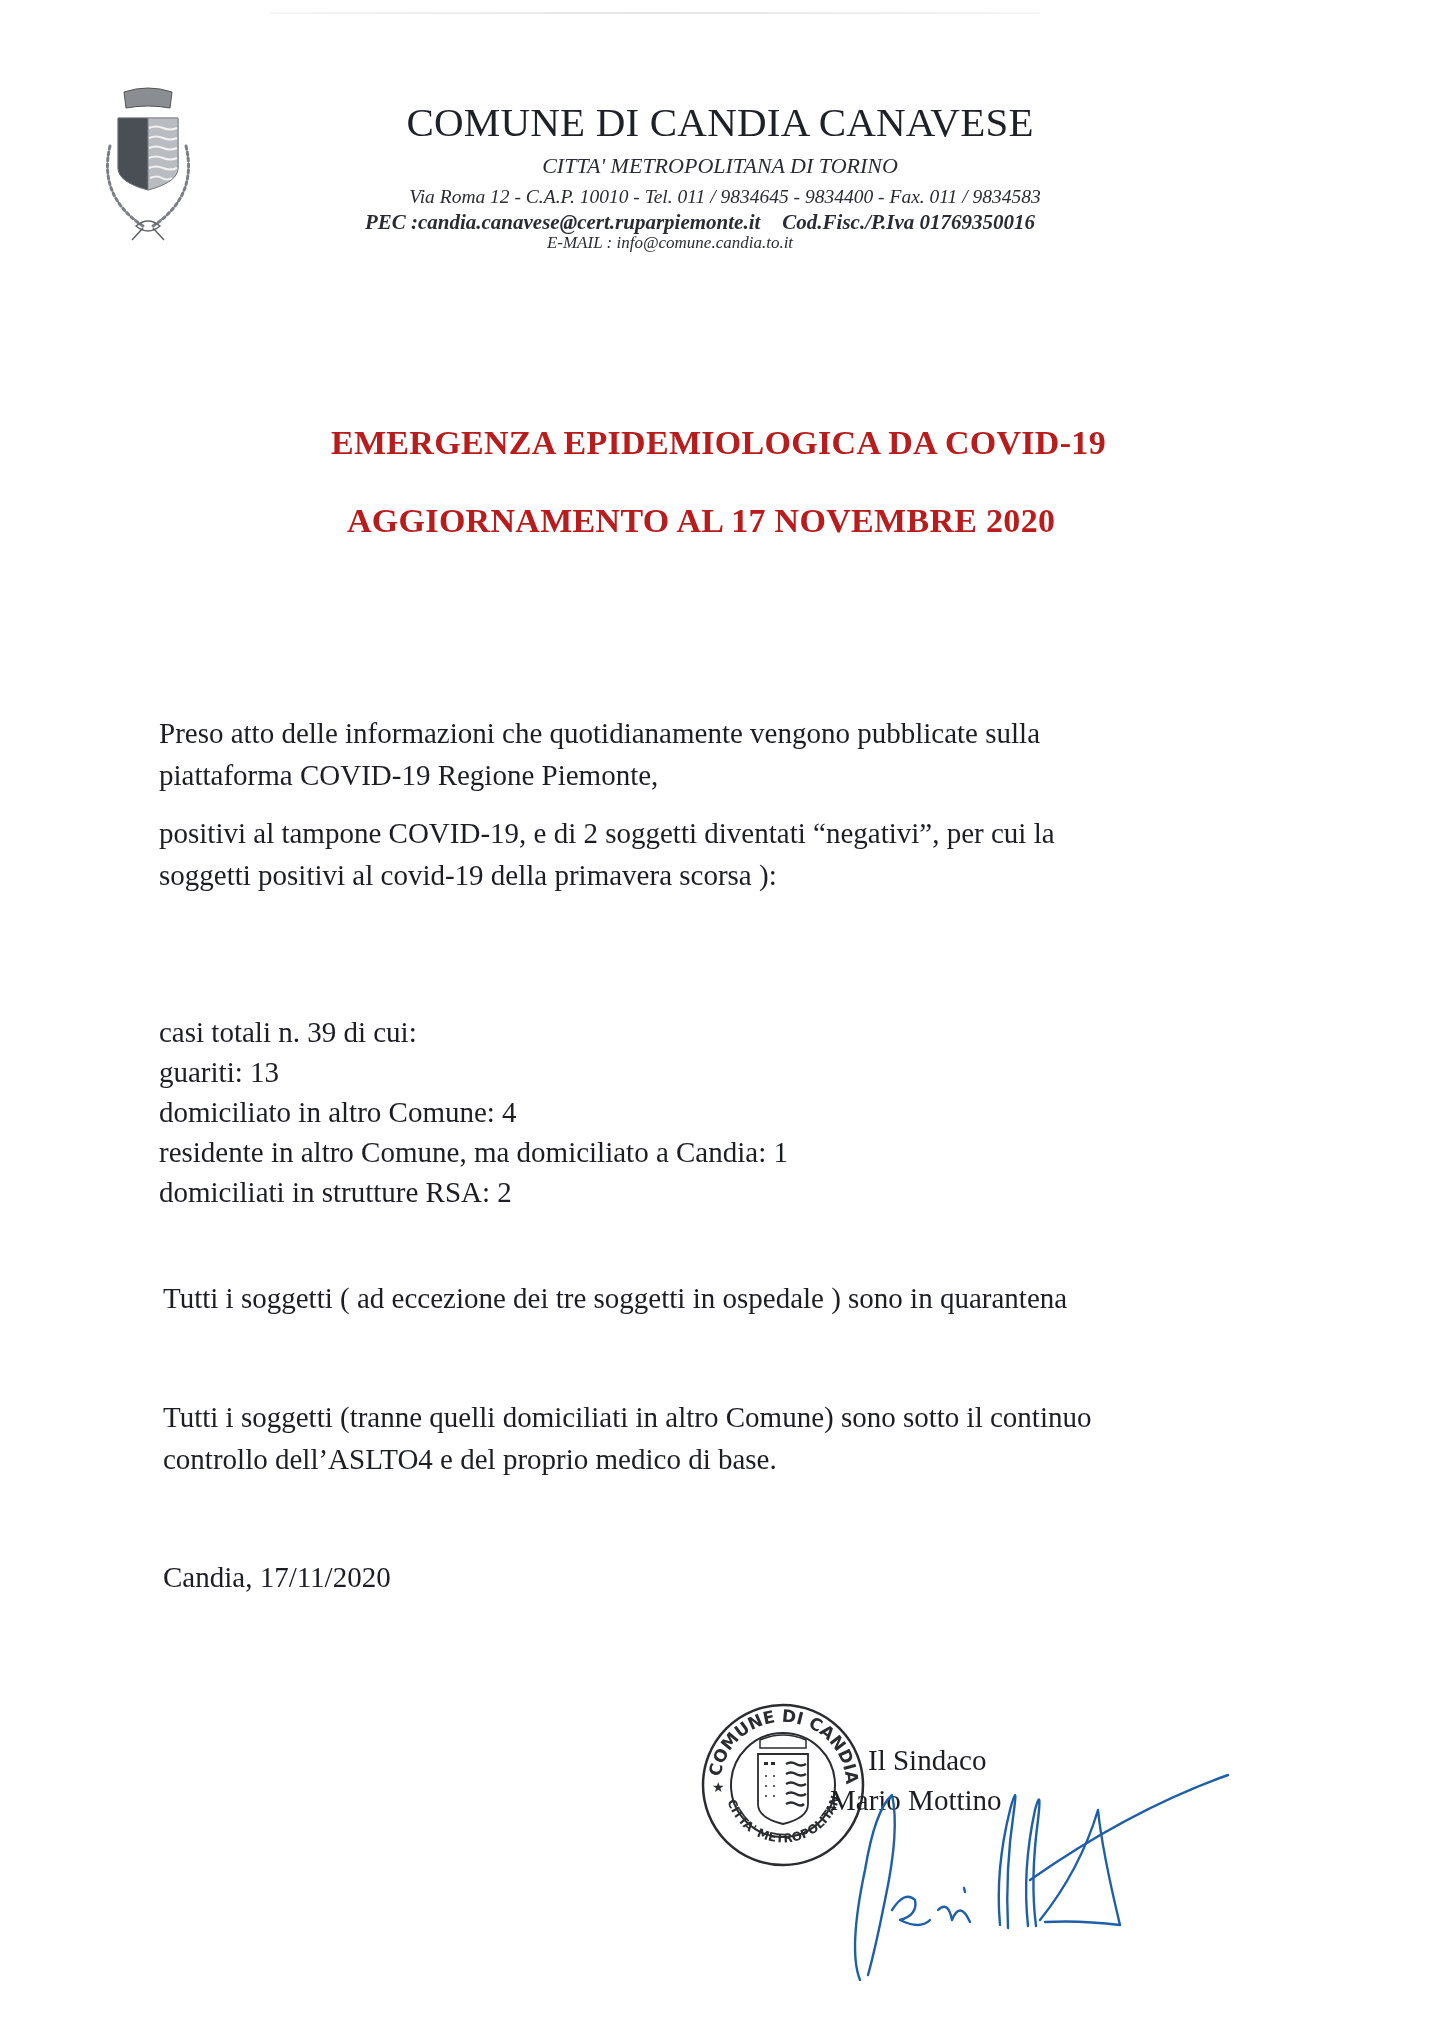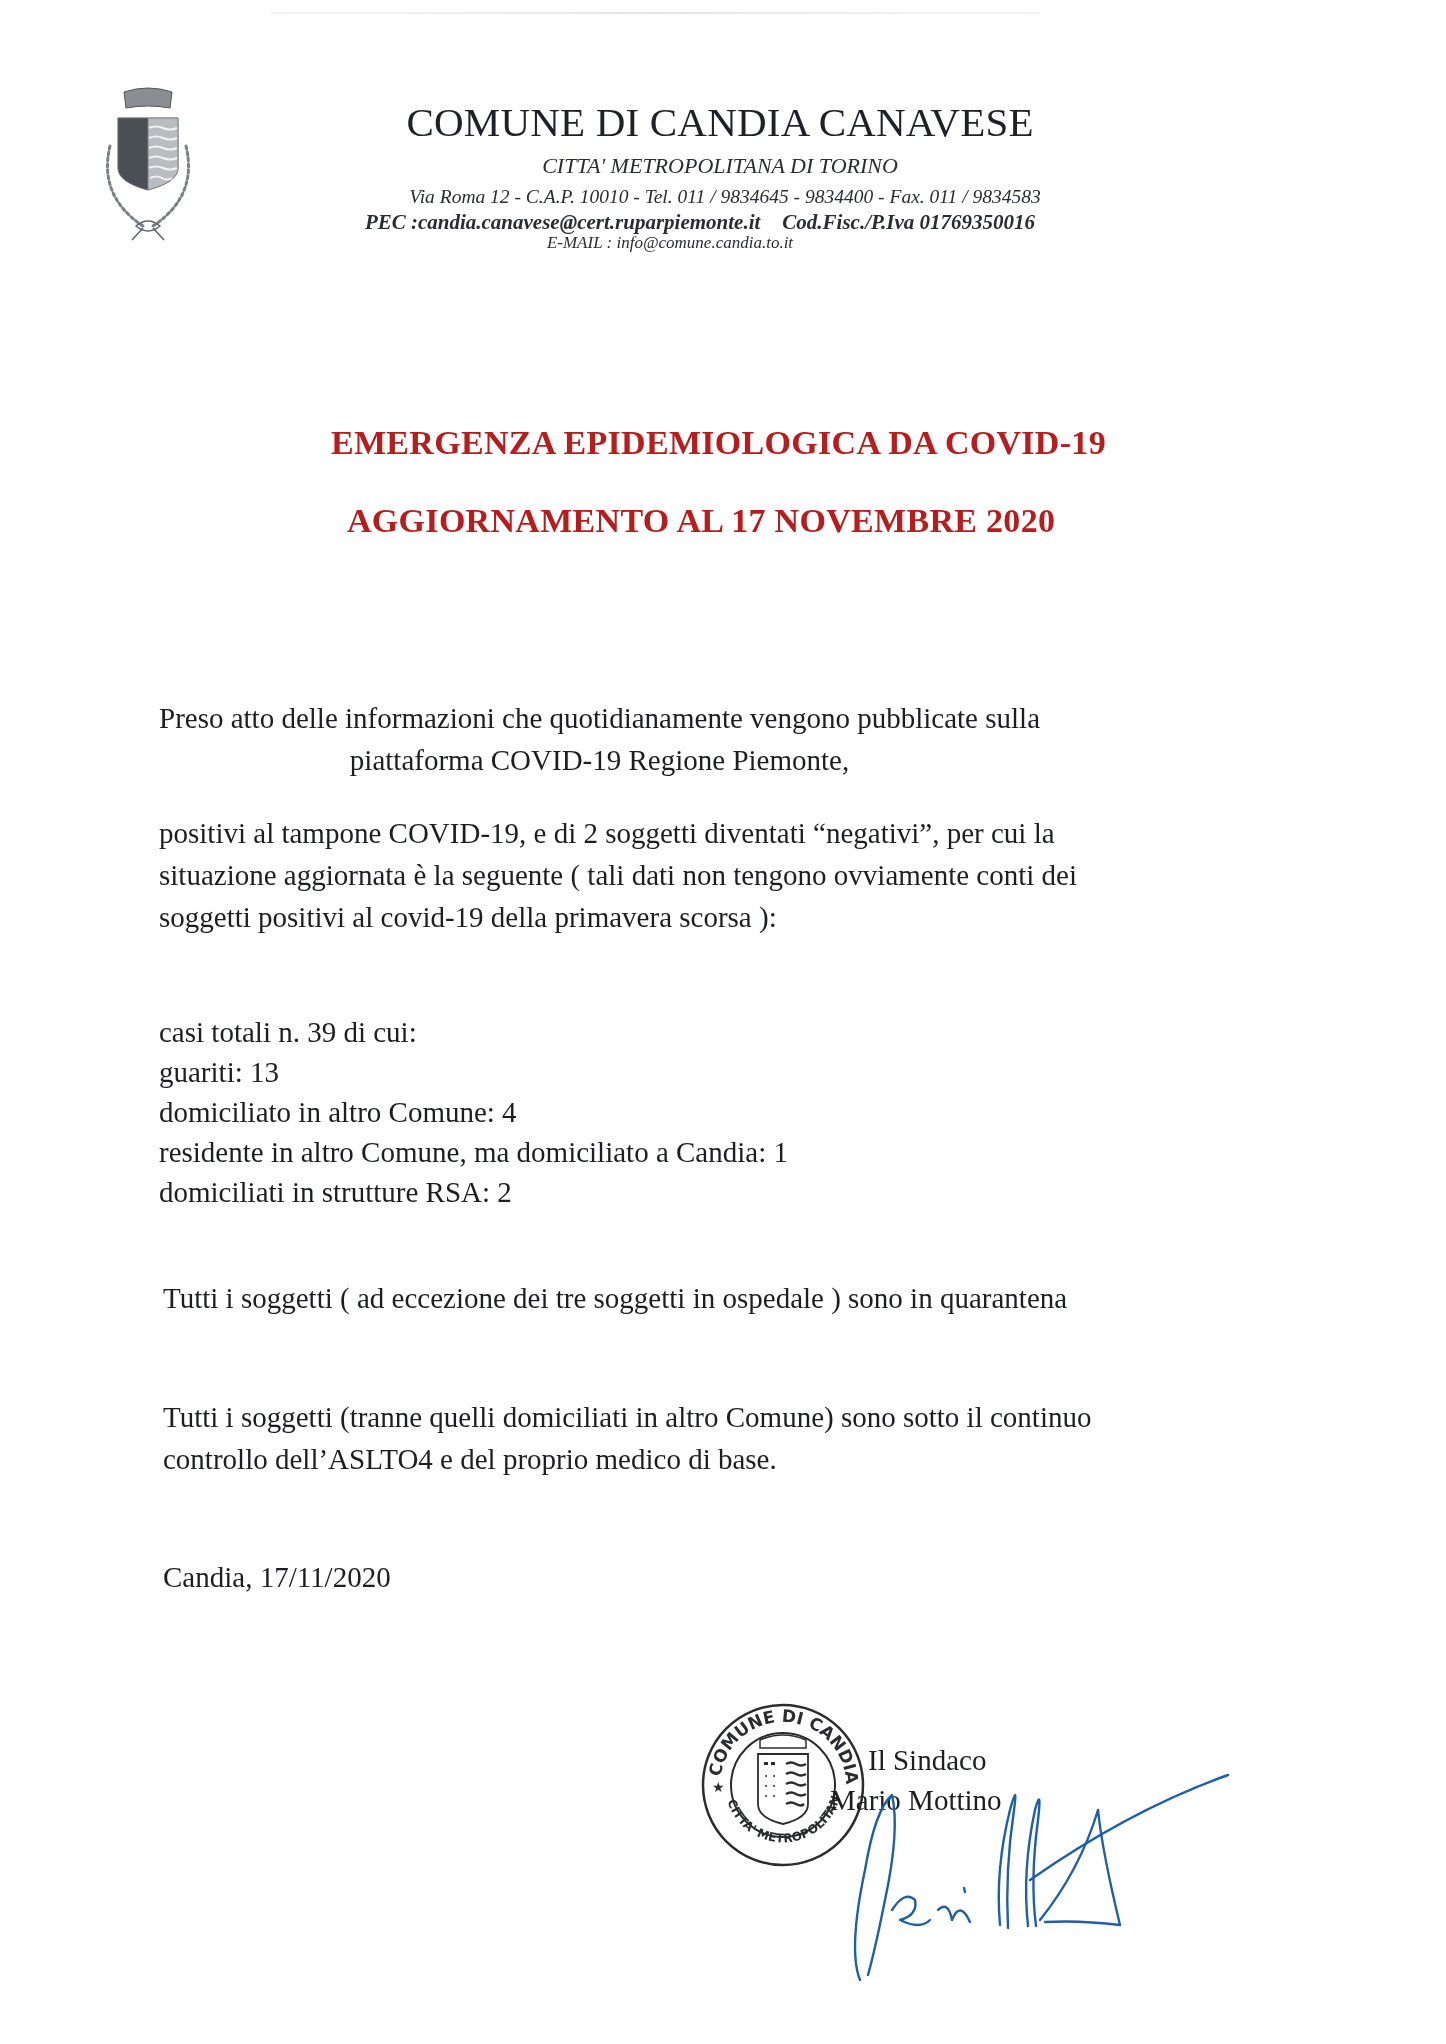--- a/index.html
+++ b/index.html
@@ -18,21 +18,21 @@
   .hdr-addr { top: 186px; font-size: 19.5px; font-style: italic; color: #2a2c33; left: 350px; width: 750px; }
   .hdr-pec { top: 210px; font-size: 21px; font-style: italic; color: #2a2c33; left: 350px; width: 700px; font-weight: bold; }
   .hdr-pec span + span { margin-left: 22px; }
   .hdr-mail { top: 233px; font-size: 17px; font-style: italic; color: #2a2c33; left: 420px; width: 500px; }
 
   .heading { position: absolute; font-weight: bold; font-size: 34px; letter-spacing: 0.3px; color: #b91c1c; }
   .heading.h1 { left: 331px; top: 424px; }
   .heading.h2 { left: 347px; top: 502px; }
 
   .body-text { position: absolute; left: 159px; font-size: 29px; line-height: 42px; color: #1c1e24; }
-  .p1 { top: 697px; text-align: center; }
+  .p1 { top: 712px; }
   .p2 { top: 812px; }
   .list { top: 1012px; line-height: 40px; }
   .list div { white-space: nowrap; }
   .p3 { top: 1277px; left: 163px; }
   .p4 { top: 1396px; left: 163px; }
   .date { top: 1556px; left: 163px; }
   .line { white-space: nowrap; }
 
   .stamp { position: absolute; left: 698px; top: 1700px; width: 170px; height: 170px; }
   .sig-role { position: absolute; left: 868px; top: 1744px; font-size: 29px; color: #1c1e24; }
@@ -82,21 +82,20 @@
 <div class="heading h1">EMERGENZA EPIDEMIOLOGICA DA COVID-19</div>
 <div class="heading h2">AGGIORNAMENTO AL 17 NOVEMBRE 2020</div>
 
 <div class="body-text p1">
   <div class="line">Preso atto delle informazioni che quotidianamente vengono pubblicate sulla</div>
   <div class="line">piattaforma COVID-19 Regione Piemonte,</div>
 </div>
 
 <div class="body-text p2">
   <div class="line">positivi al tampone COVID-19, e di 2 soggetti diventati “negativi”, per cui la</div>
-  <div class="line">situazione aggiornata è la seguente ( tali dati non tengono ovviamente conti dei</div>
   <div class="line">soggetti positivi al covid-19 della primavera scorsa ):</div>
 </div>
 
 <div class="body-text list">
   <div>casi totali n. 39   di cui:</div>
   <div>guariti: 13</div>
   <div>domiciliato in altro Comune: 4</div>
   <div>residente in altro Comune, ma domiciliato a Candia: 1</div>
   <div>domiciliati in strutture RSA: 2</div>
 </div>

